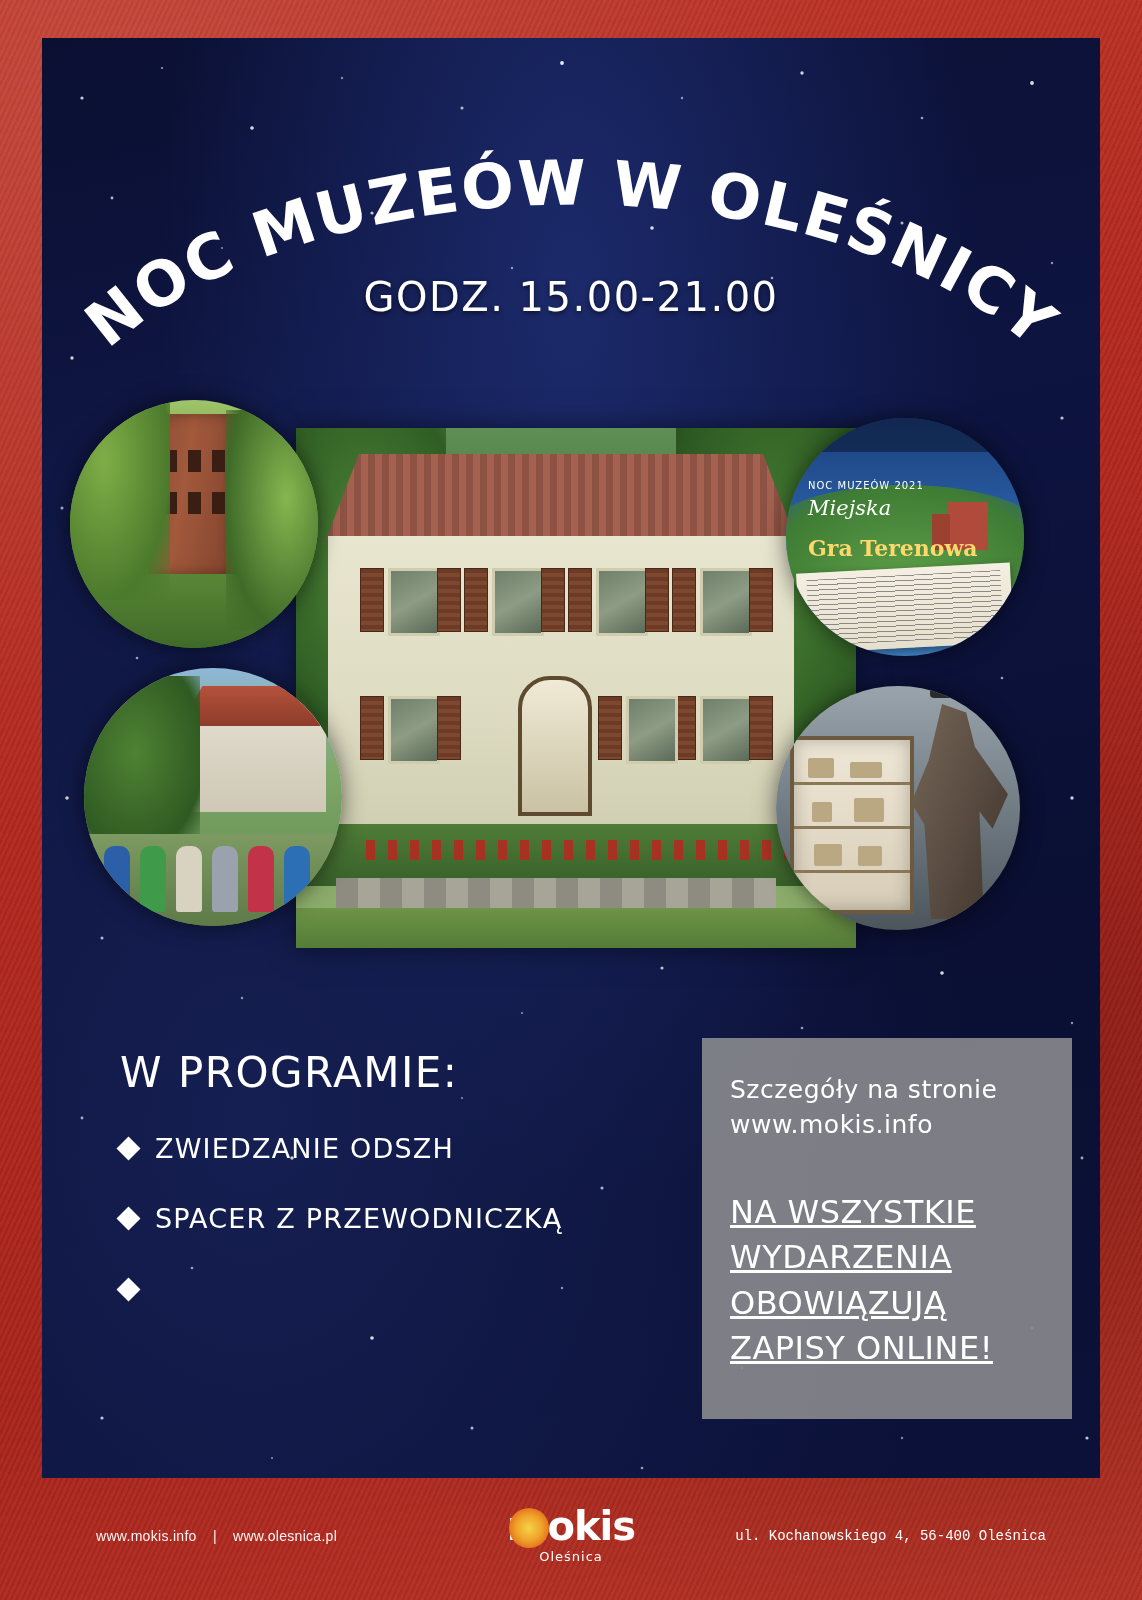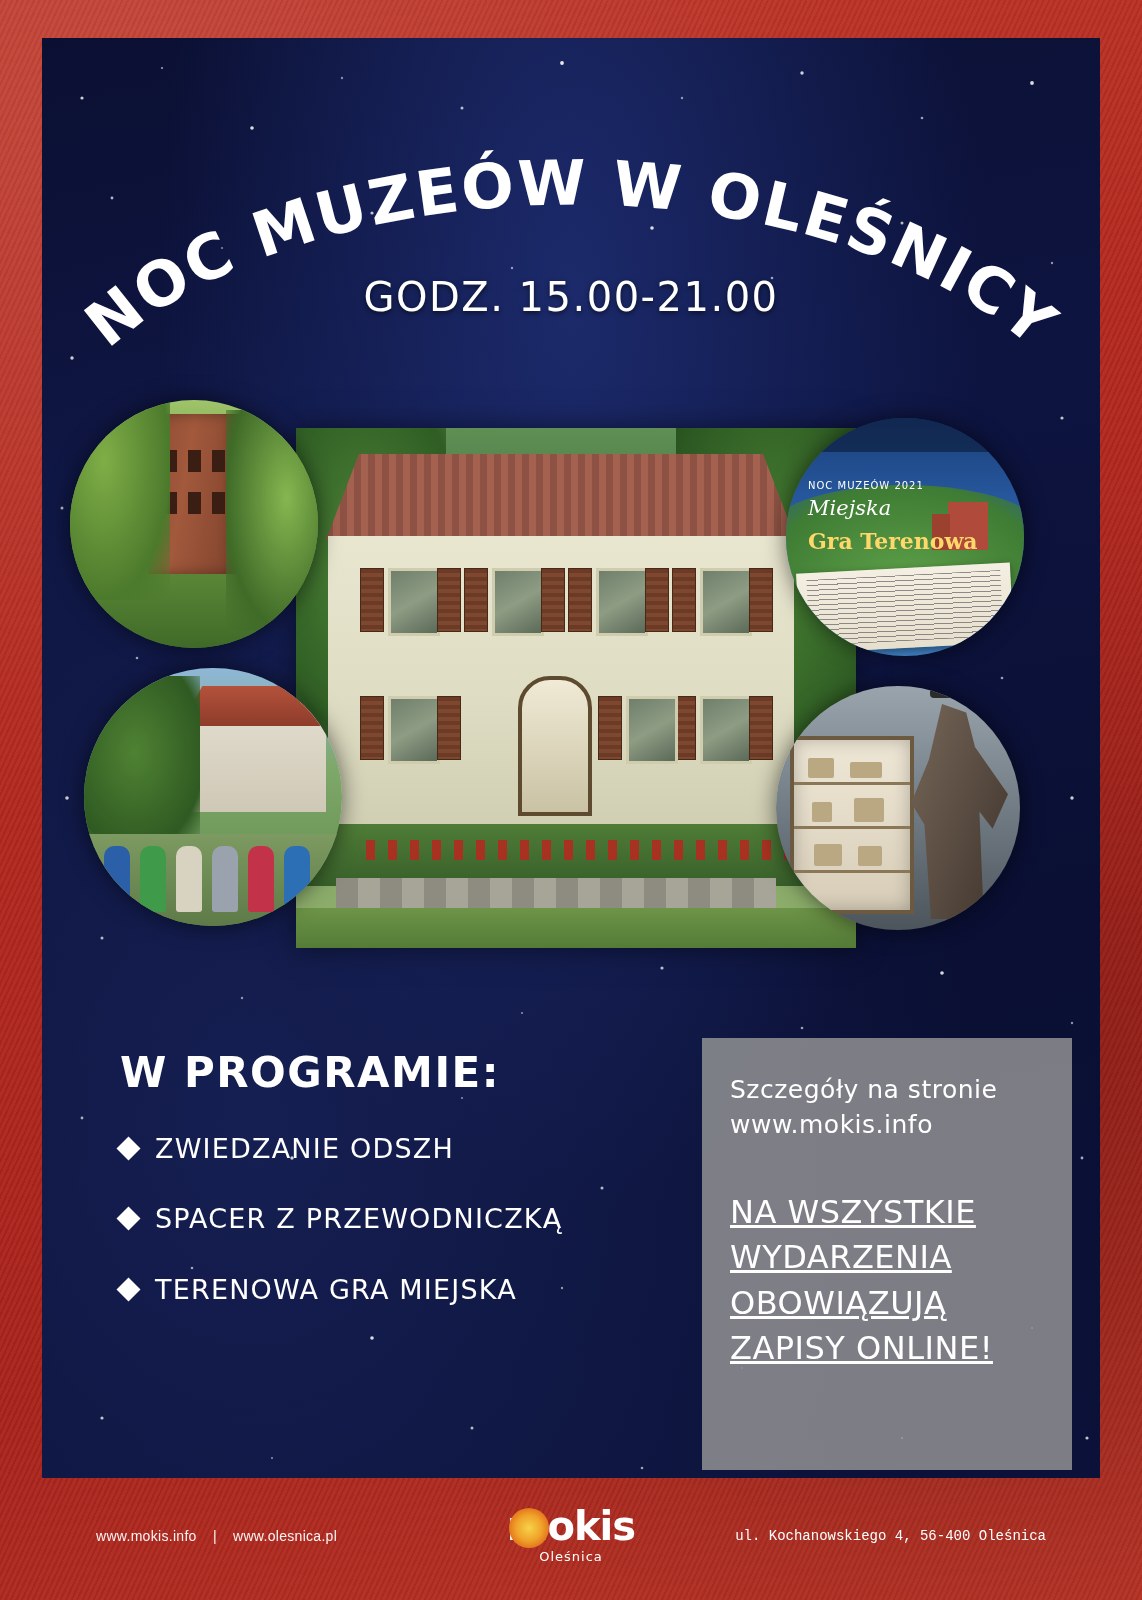--- a/index.html
+++ b/index.html
@@ -154,21 +154,21 @@
   }
   .c2 .lbl {
     position: absolute; left: 22px; top: 62px; color: #fff;
     font-family: "DejaVu Sans", sans-serif; font-size: 10px; letter-spacing: 1px;
   }
   .c2 .t1 {
     position: absolute; left: 22px; top: 78px; color: #fff;
     font-family: "DejaVu Serif", serif; font-size: 21px; font-style: italic;
   }
   .c2 .t2 {
-    position: absolute; left: 22px; top: 110px; color: #ffd86b;
+    position: absolute; left: 22px; top: 117px; color: #ffd86b;
     font-family: "DejaVu Serif", serif; font-size: 22px; font-weight: bold;
   }
   .c2 .brand {
     position: absolute; left: 16px; top: 8px; color: #fff;
     font-family: "DejaVu Sans", sans-serif; font-size: 9px;
   }
   .c2 .brand2 {
     position: absolute; right: 18px; top: 6px; color: #fff;
     font-family: "DejaVu Sans", sans-serif; font-size: 9px; font-weight: bold;
   }
@@ -266,21 +266,21 @@
     position: absolute;
     left: 78px;
     top: 1010px;
     width: 560px;
     color: #ffffff;
   }
   .program h2 {
     margin: 0 0 34px 0;
     font-family: "DejaVu Sans", sans-serif;
     font-size: 42px;
-    font-weight: bold;
+    font-weight: normal;
     letter-spacing: 1.5px;
   }
   .prog-item {
     display: flex;
     align-items: flex-start;
     margin-bottom: 34px;
     font-family: "DejaVu Sans", sans-serif;
     font-size: 27px;
     letter-spacing: 1.2px;
     line-height: 1.35;
@@ -293,21 +293,21 @@
     transform: rotate(45deg);
     margin: 9px 18px 0 0;
   }
 
   
   .infobox {
     position: absolute;
     left: 660px;
     top: 1000px;
     width: 370px;
-    height: 432px;
+    height: 381px;
     background: rgba(150,150,150,0.82);
     color: #ffffff;
     padding: 34px 28px 0 28px;
     box-sizing: border-box;
   }
   .info-small {
     font-family: "DejaVu Sans", sans-serif;
     font-size: 25px;
     line-height: 1.4;
     letter-spacing: 0.5px;
@@ -561,21 +561,20 @@
       <div class="prog-item">
         <span class="diamond"></span>
         <span>ZWIEDZANIE ODSZH</span>
       </div>
       <div class="prog-item">
         <span class="diamond"></span>
         <span>SPACER Z PRZEWODNICZKĄ</span>
       </div>
       <div class="prog-item">
         <span class="diamond"></span>
-        <span>TERENOWA GRA MIEJSKA</span>
       </div>
     </div>
 
     <div class="infobox">
       <div class="info-small">
         <div>Szczegóły na stronie</div>
         <div>www.mokis.info</div>
       </div>
       <div class="info-big" style="white-space: pre-line; text-decoration: underline;">NA WSZYSTKIE
 WYDARZENIA

